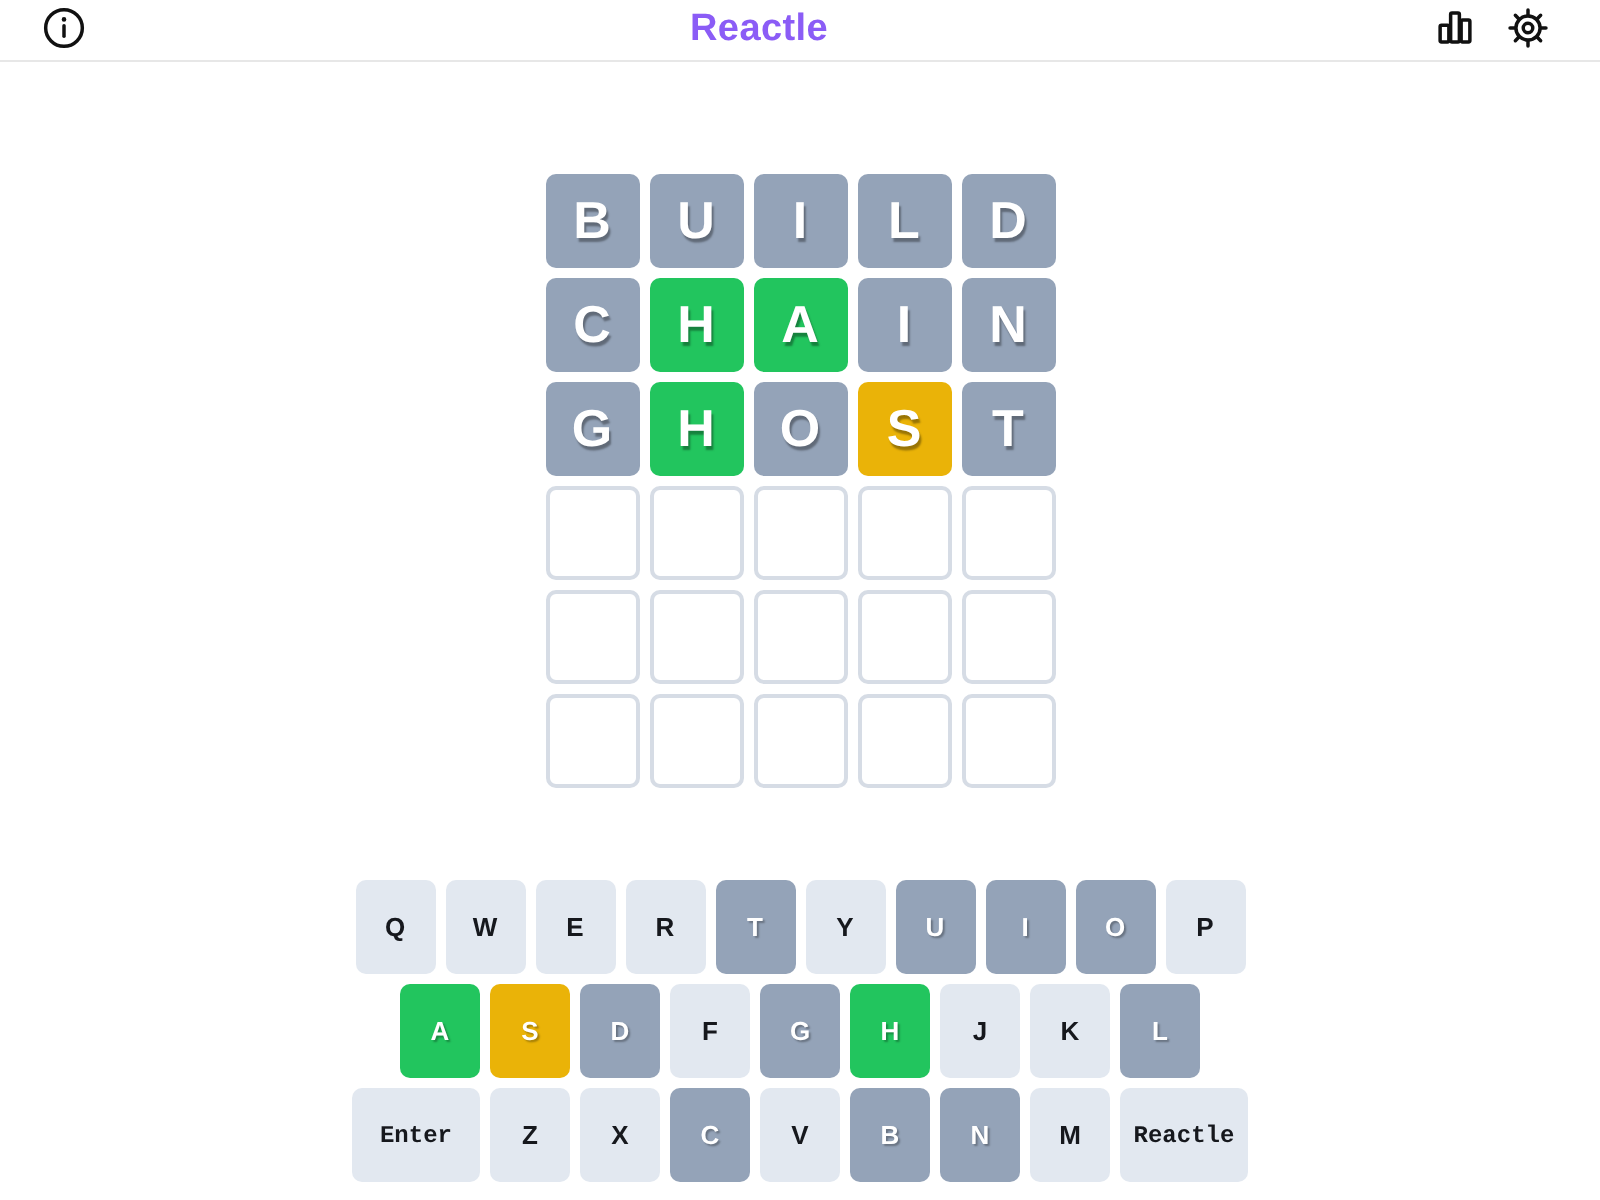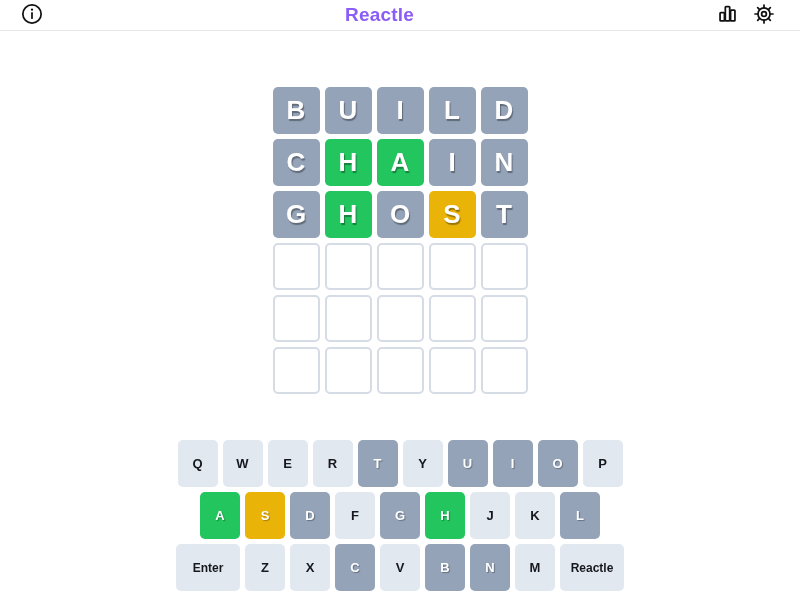--- a/index.html
+++ b/index.html
@@ -65,21 +65,21 @@
     width: 40px; height: 47px;
     border: none; border-radius: 5px;
     background: var(--key-unused, #e2e8f0);
     color: #16181d;
     font-family: "Liberation Sans", sans-serif;
     font-size: 13px; font-weight: bold;
     cursor: pointer;
     display: flex; align-items: center; justify-content: center;
     user-select: none;
   }
-  .key.wide { width: 64px; font-size: 12px; }
+  .key.wide { width: 64px; font-size: 12px; font-family: Liberation Mono, monospace; }
   .key.absent, .key.correct, .key.present {
     color: #ffffff;
     text-shadow: 1px 1px 1px rgba(0,0,0,0.3);
   }
   .key.absent  { background: var(--absent,  #94a3b8); }
   .key.correct { background: var(--correct, #22c55e); }
   .key.present { background: var(--present, #eab308); }
 </style>
 </head>
 <body>

